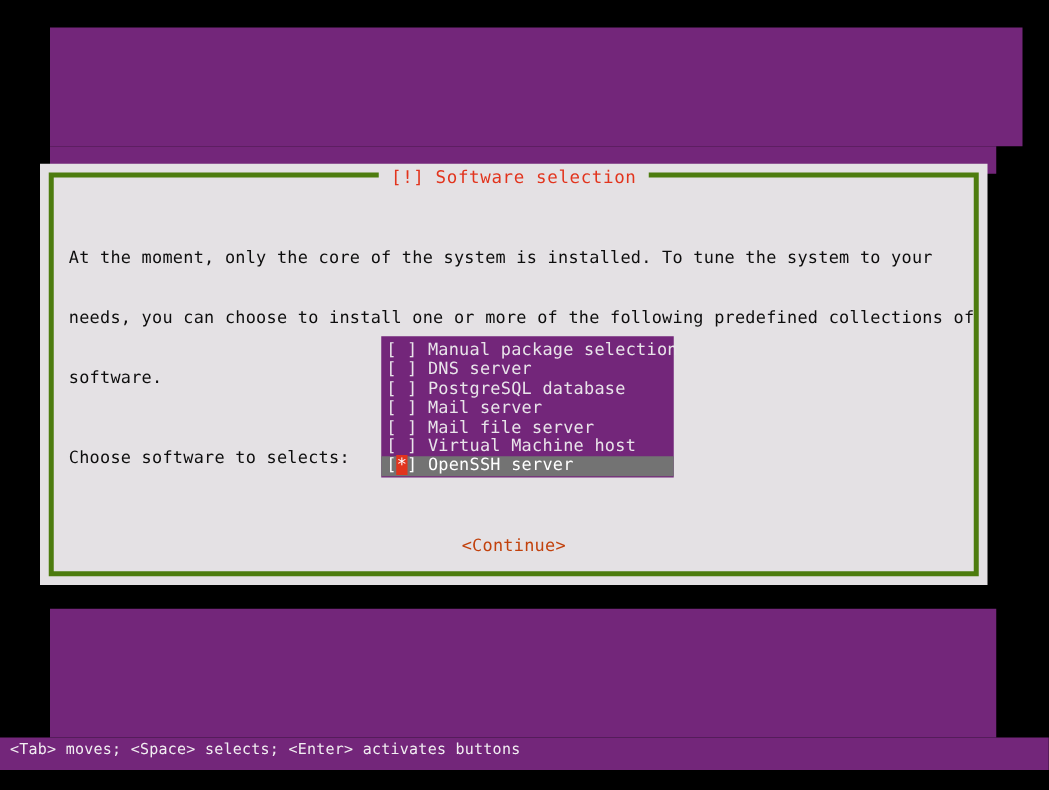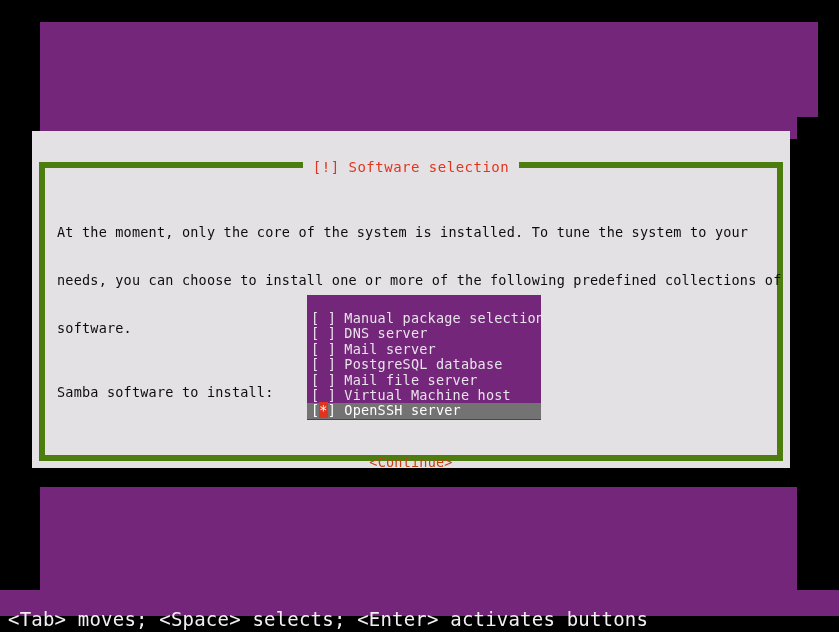--- a/index.html
+++ b/index.html
@@ -61,24 +61,23 @@
     height: 337px;
     background: #e4e1e4;
     box-sizing: border-box;
   }
   .dialog-inner {
     position: absolute;
     left: 7px;
     top: 7px;
     right: 7px;
     bottom: 7px;
-    border: 6px solid #4d7c0f;
+    border: 4px solid #4d7c0f;
     background: #e4e1e4;
     box-sizing: border-box;
-    margin-top: 24px;
   }
 
   
   .dialog-title-wrap {
     position: absolute;
     left: 0;
     top: -11px;
     width: 100%;
     text-align: center;
     pointer-events: none;
@@ -111,21 +110,21 @@
   .para-line { white-space: pre; display: block; }
   .spacer-line { height: 16px; }
 
   
   .listbox {
     position: absolute;
     left: 262px;
     top: 127px;
     width: 234px;
     background: #73267a;
-    padding: 16px 0 1px 0;
+    padding: 4px 0 1px 0;
   }
   .list-row {
     display: block;
     color: #e9e4ea;
     font-size: 13.5px;
     line-height: 15.4px;
     white-space: pre;
     padding-left: 4px;
     letter-spacing: 0.2px;
   }
@@ -166,23 +165,23 @@
     position: absolute;
     left: 0;
     top: 590px;
     width: 839px;
     height: 26px;
     background: #73267a;
   }
   .statusbar-text {
     position: absolute;
     left: 8px;
-    top: 20px;
+    top: 0;
     color: #f2eef2;
-    font-size: 19px;
+    font-size: 12px;
     line-height: 18px;
     white-space: pre;
     letter-spacing: 0.2px;
   }
 </style>
 </head>
 <body>
 
 <div id="screen">
 
@@ -198,28 +197,28 @@
         <span class="dialog-title">[!] Software selection</span>
       </div>
 
       <div class="dialog-body">
         <div class="para">
           <span class="para-line">At the moment, only the core of the system is installed. To tune the system to your</span>
           <span class="para-line">needs, you can choose to install one or more of the following predefined collections of</span>
           <span class="para-line">software.</span>
         </div>
         <div class="spacer-line"></div>
-        <div class="para">Samba software to install:</div>
+        <div class="para">Choose software to selects:</div>
       </div>
 
       <div class="listbox" id="software-list">
           <span class="list-row"><span class="cb"><span>[</span><span class="cb-mark"> </span><span>]</span></span><span> Manual package selection</span></span>
           <span class="list-row"><span class="cb"><span>[</span><span class="cb-mark"> </span><span>]</span></span><span> DNS server</span></span>
+          <span class="list-row"><span class="cb"><span>[</span><span class="cb-mark"> </span><span>]</span></span><span> PostgreSQL database</span></span>
           <span class="list-row"><span class="cb"><span>[</span><span class="cb-mark"> </span><span>]</span></span><span> Mail server</span></span>
-          <span class="list-row"><span class="cb"><span>[</span><span class="cb-mark"> </span><span>]</span></span><span> PostgreSQL database</span></span>
           <span class="list-row"><span class="cb"><span>[</span><span class="cb-mark"> </span><span>]</span></span><span> Mail file server</span></span>
           <span class="list-row"><span class="cb"><span>[</span><span class="cb-mark"> </span><span>]</span></span><span> Virtual Machine host</span></span>
           <span class="list-row selected"><span class="cb"><span>[</span><span class="cb-mark">*</span><span>]</span></span><span> OpenSSH server</span></span>
         </div>
 
       <div class="continue-wrap">
         <span class="continue-btn">&lt;Continue&gt;</span>
       </div>
 
     </div>

